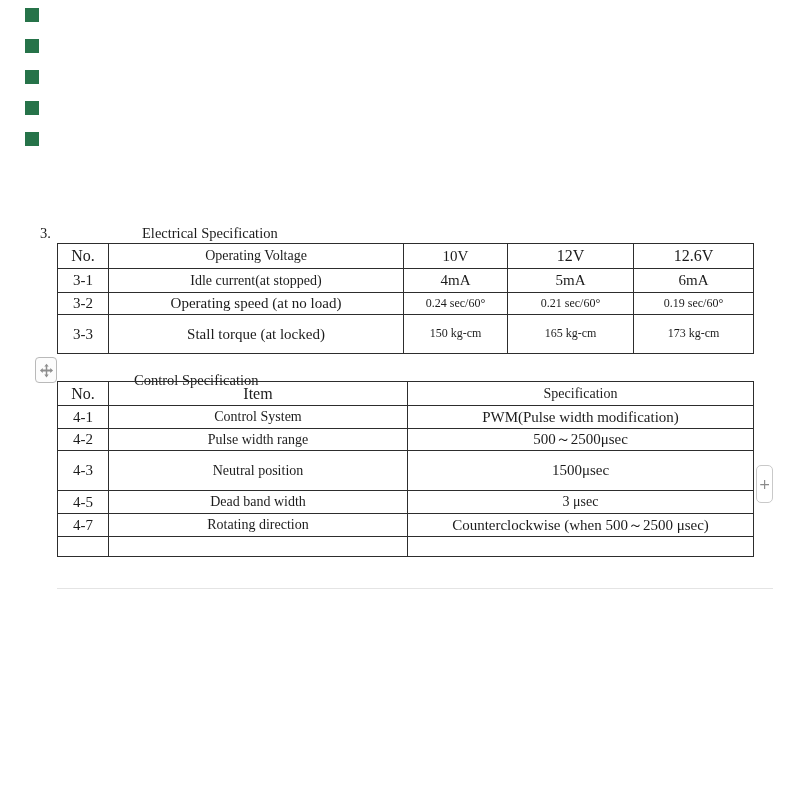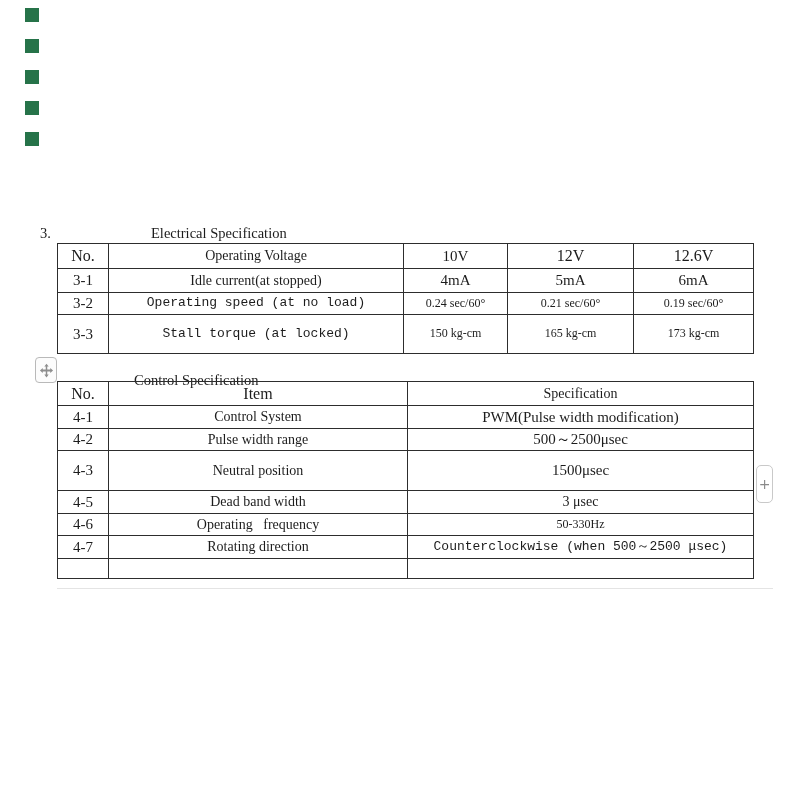--- a/index.html
+++ b/index.html
@@ -13,21 +13,21 @@
   }
   .canvas { position: absolute; left: 0; top: 0; width: 800px; height: 800px; background: #fff; }
 
   
   .swatch { position: absolute; left: 25px; width: 14px; height: 14px; background: #267349; }
   .sw1 { top: 8px; } .sw2 { top: 39px; } .sw3 { top: 70px; } .sw4 { top: 101px; } .sw5 { top: 132px; }
 
   
   .heading { position: absolute; font-size: 14.5px; white-space: pre; }
   .h-num   { left: 40px;  top: 225px; }
-  .h-elec  { left: 151px; top: 225px; }
+  .h-elec  { left: 142px; top: 225px; }
   .h-ctrl  { left: 134px; top: 372px; }
 
   
   table.spec {
     position: absolute;
     border-collapse: collapse;
     table-layout: fixed;
     width: 696px;
   }
   .t-elec { left: 57px; top: 243px; }
@@ -37,21 +37,21 @@
     text-align: center;
     vertical-align: middle;
     padding: 0;
     white-space: pre-wrap;
     overflow: hidden;
     line-height: 1.1;
   }
   td.left { text-align: left; padding-left: 6px; }
 
   .fz12 { font-size: 12px; }
-  .fz13 { font-size: 13px; font-family: Liberation Mono, monospace; }
+  .fz13 { font-size: 15px; }
   .fz14 { font-size: 14px; }
   .fz15 { font-size: 15px; }
   .fz16 { font-size: 16px; }
 
   
   .move-btn {
     position: absolute; left: 35px; top: 357px;
     width: 22px; height: 26px;
     background: #fcfcfc;
     border: 1px solid #b9b9b9;
@@ -168,25 +168,20 @@
     <tr style="height:40px">
       <td class="fz15">4-3</td>
       <td class="fz14">Neutral position</td>
       <td class="fz15 left">1500μsec</td>
     </tr>
     <tr style="height:23px">
       <td class="fz15">4-5</td>
       <td class="fz14">Dead band width</td>
       <td class="fz14 left">3 μsec</td>
     </tr>
-    <tr style="height:22px">
-      <td class="fz15">4-6</td>
-      <td class="fz14">Operating   frequency</td>
-      <td class="fz12 left">50-330Hz</td>
-    </tr>
     <tr style="height:23px">
       <td class="fz15">4-7</td>
       <td class="fz14">Rotating direction</td>
       <td class="fz13 left">Counterclockwise (when 500～2500 μsec)</td>
     </tr>
     <tr style="height:20px">
       <td class="fz14"></td>
       <td class="fz14"></td>
       <td class="fz14 left"></td>
     </tr>

